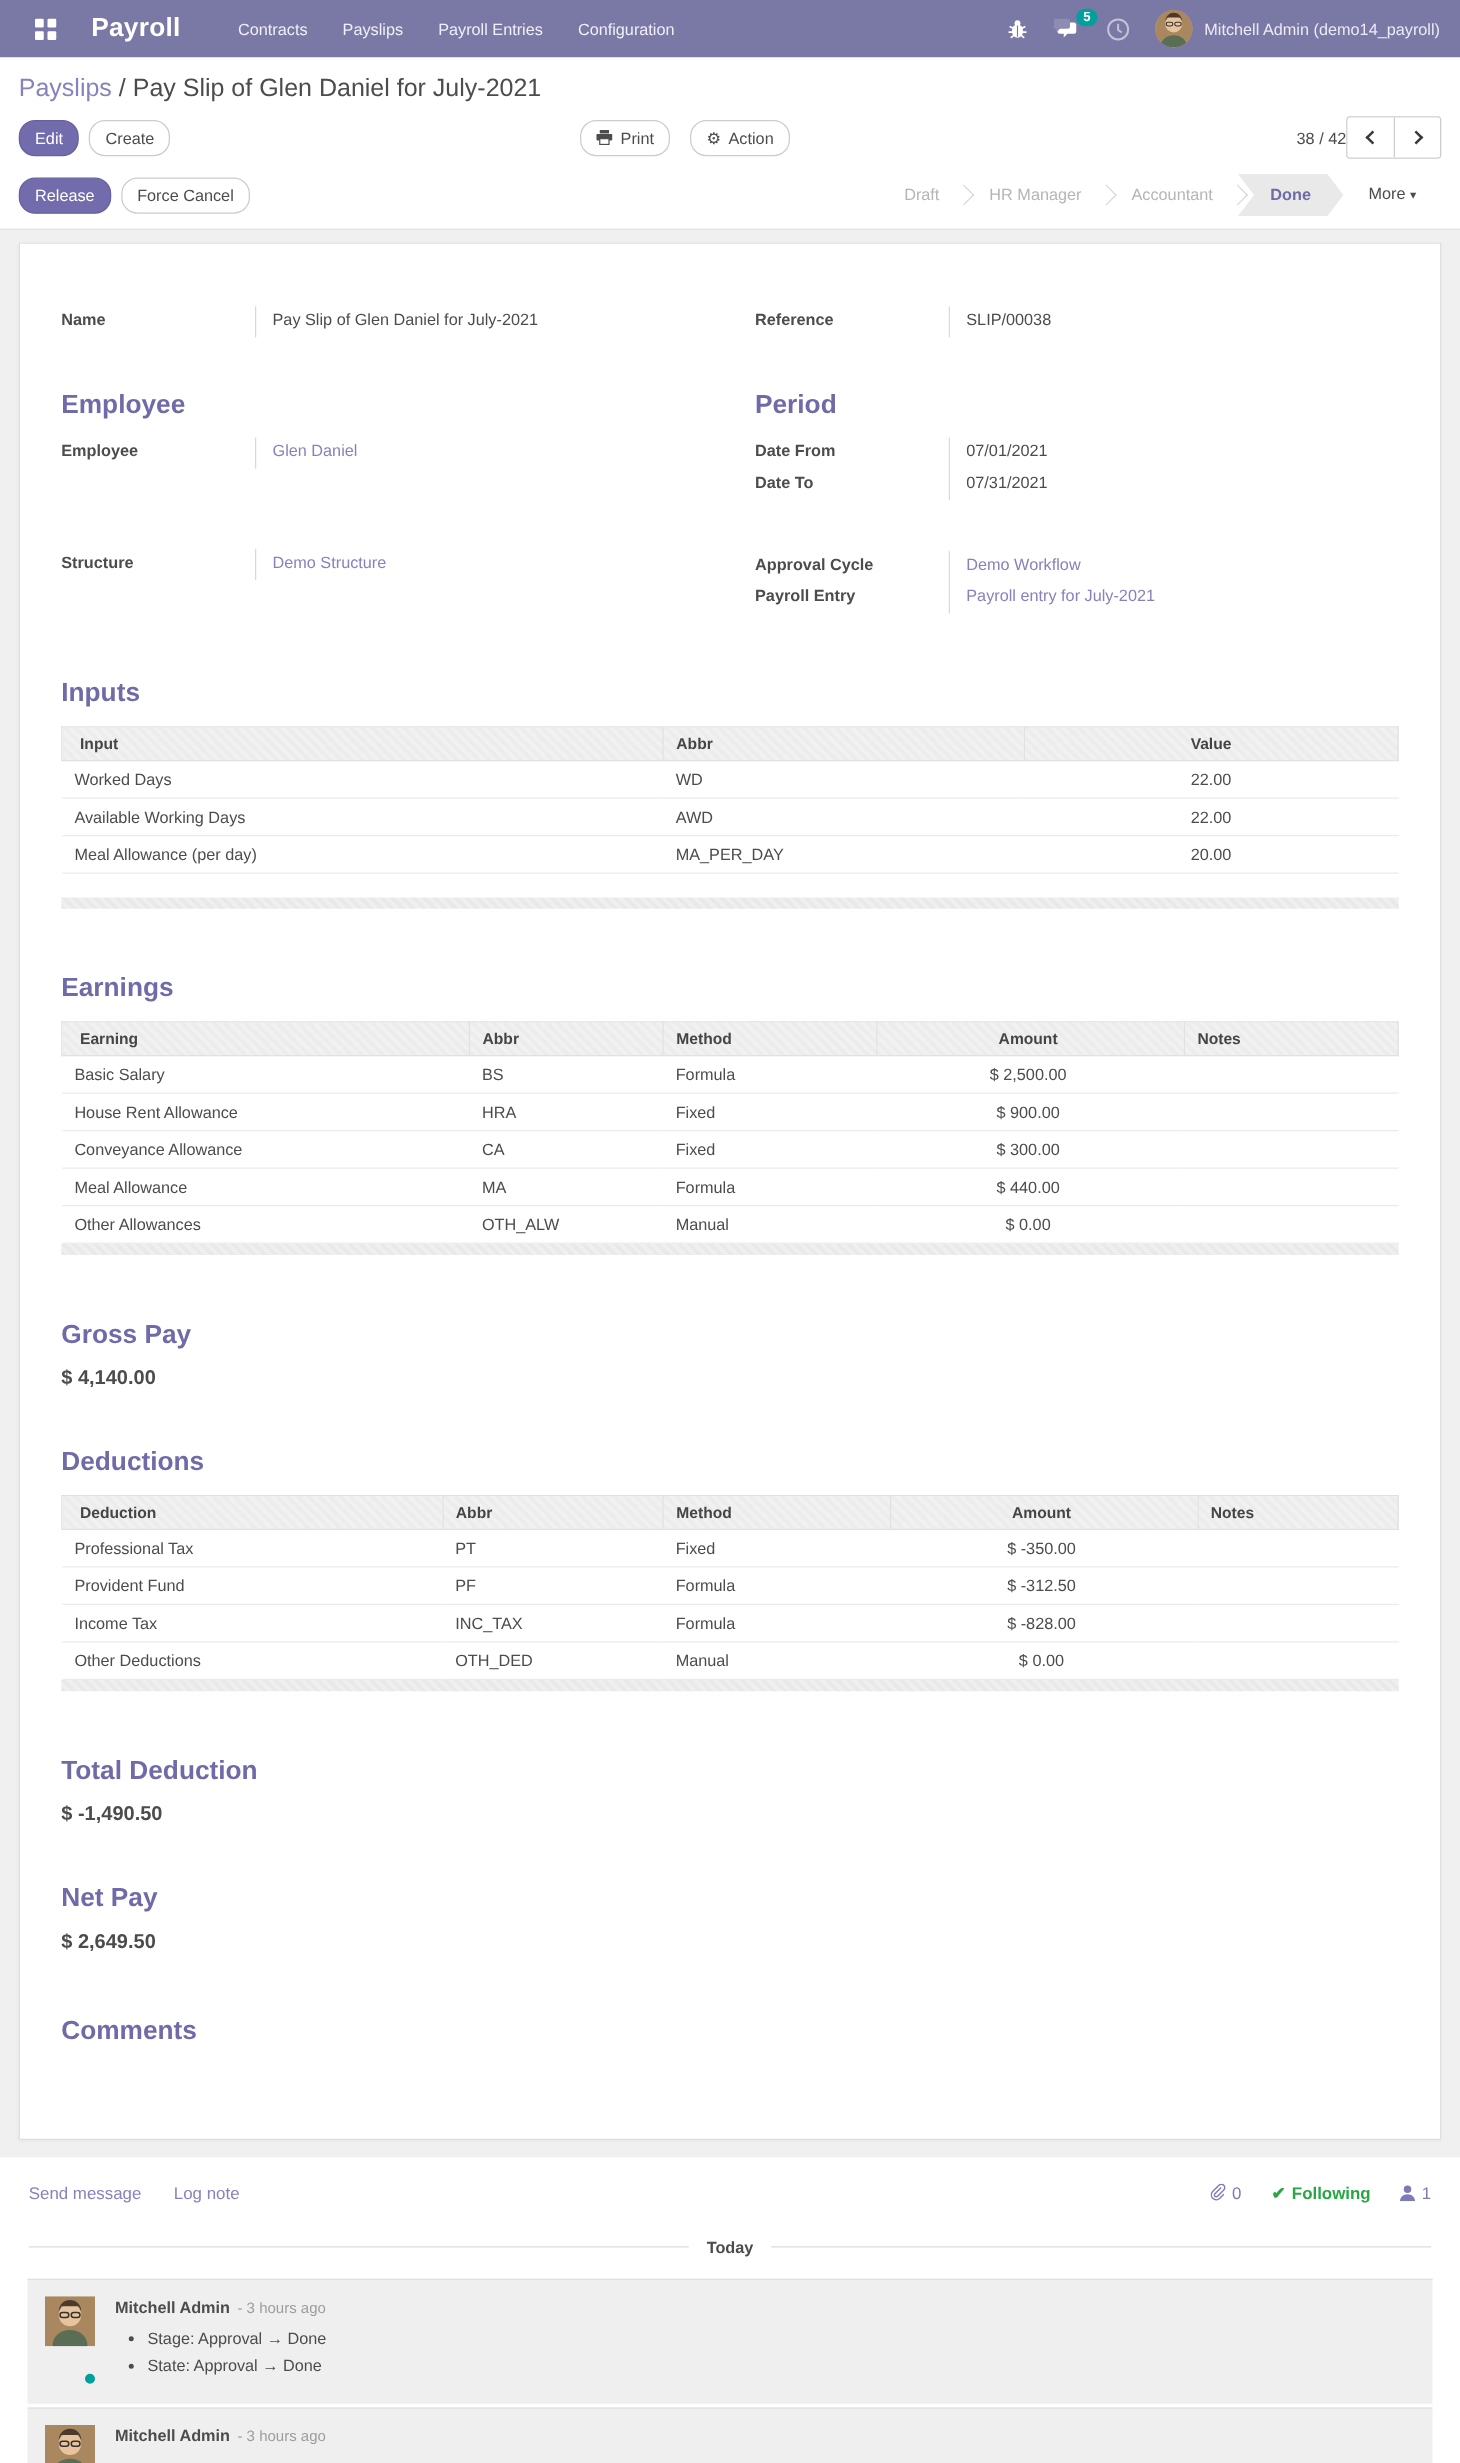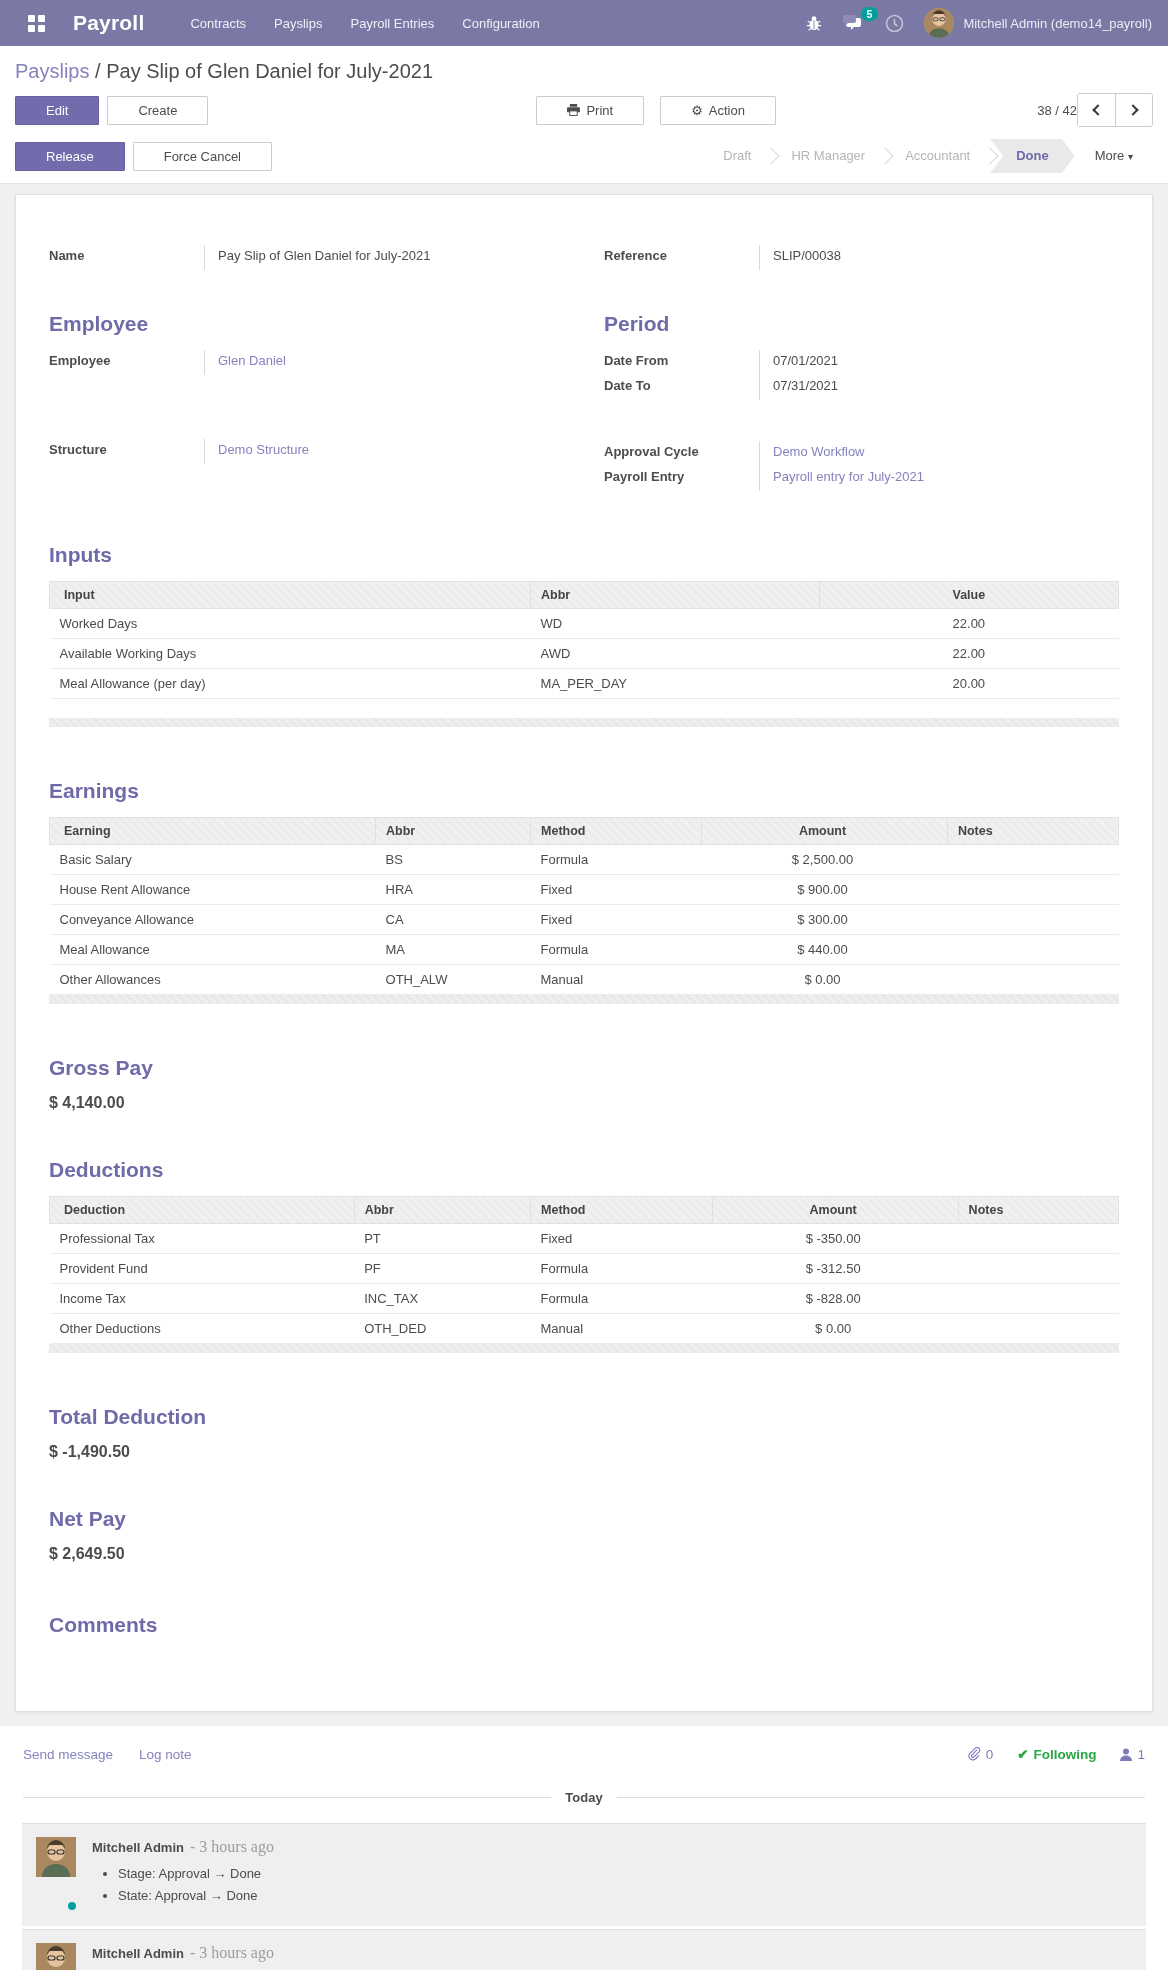--- a/index.html
+++ b/index.html
@@ -19,22 +19,22 @@
            font-size:10.5px; padding:1px 6px; font-weight:bold; }
   .user-zone { display:flex; align-items:center; gap:9px; cursor:pointer; }
   .nav-avatar { width:30px; height:30px; border-radius:50%; overflow:hidden; background:#c9a877; flex:none; }
   .user-name { font-size:13px; color:#ecebf4; }
 
   
   .control-panel { padding:10px 15px 0 15px; background:#fff; }
   .breadcrumb { font-size:20px; color:#4c4c4c; padding:4px 0 10px 0; }
   .breadcrumb .bc-link { color:#8582bd; cursor:pointer; }
   .cp-buttons { display:flex; align-items:center; padding-bottom:12px; }
-  .btn { font-size:13px; border:1px solid #ccc; background:#fff; color:#4c4c4c; padding:6px 30px;
-         border-radius:1px; cursor:pointer; font-family:inherit; }
+  .btn { font-size:13px; border:1px solid #ccc; background:#fff; color:#4c4c4c; padding:6px 12px;
+         border-radius:13px; cursor:pointer; font-family:inherit; }
   .btn-primary { background:#736cac; border-color:#675fa0; color:#fff; }
   .btn + .btn { margin-left:8px; }
   .cp-center { margin-left:328px; display:flex; gap:8px; }
   .btn .bicon { margin-right:6px; }
   .pager { margin-left:auto; display:flex; align-items:center; gap:0;text-align:center; }
   .pager-count { font-size:13px; color:#4c4c4c; }
   .pager-btns { display:flex; border:1px solid #ccc; border-radius:3px; overflow:hidden; }
   .pager-btn { width:37px; height:32px; background:#fff; border:none; cursor:pointer; display:flex; align-items:center; justify-content:center; }
   .pager-btn + .pager-btn { border-left:1px solid #ccc; }
   .chev { display:inline-block; width:8px; height:8px; border-right:2.2px solid #3a3a3a; border-top:2.2px solid #3a3a3a; }
@@ -97,21 +97,21 @@
   .tool.following { color:#28a745; font-weight:bold; }
   .today-divider { display:flex; align-items:center; gap:14px; margin:14px 23px 18px 23px; color:#4c4c4c; font-size:13px; font-weight:bold; }
   .today-divider::before, .today-divider::after { content:""; flex:1; border-top:1px solid #dcdcdc; }
   .message { background:#efefef; border-top:1px solid #e0e0e0; margin:0 22px 3px 22px; padding:13px 14px 16px 14px; display:flex; }
   .msg-avatar { width:40px; height:40px; border-radius:50%; overflow:hidden; background:#c9a877; position:relative; flex:none; }
   .avatar-wrap { position:relative; flex:none; margin-right:16px; }
   .status-dot { position:absolute; right:-2px; bottom:-2px; width:12px; height:12px; background:#00a09d; border-radius:50%; border:2px solid #efefef; }
   .msg-body { flex:1; padding-top:1px; }
   .msg-head { font-size:13px; }
   .msg-author { font-weight:bold; color:#4c4c4c; cursor:pointer; }
-  .msg-time { color:#9d9d9d; font-size:16px; margin-left:6px;font-family:Liberation Serif, serif; }
+  .msg-time { color:#9d9d9d; font-size:12px; margin-left:6px; }
   .msg-bullets { margin:10px 0 0 26px; }
   .msg-bullets li { margin-bottom:7px; font-size:13px; color:#4c4c4c; }
   svg { display:block; }
 </style>
 </head>
 <body>
 
 <header class="navbar">
   <div class="apps-grid">
       <span></span>

